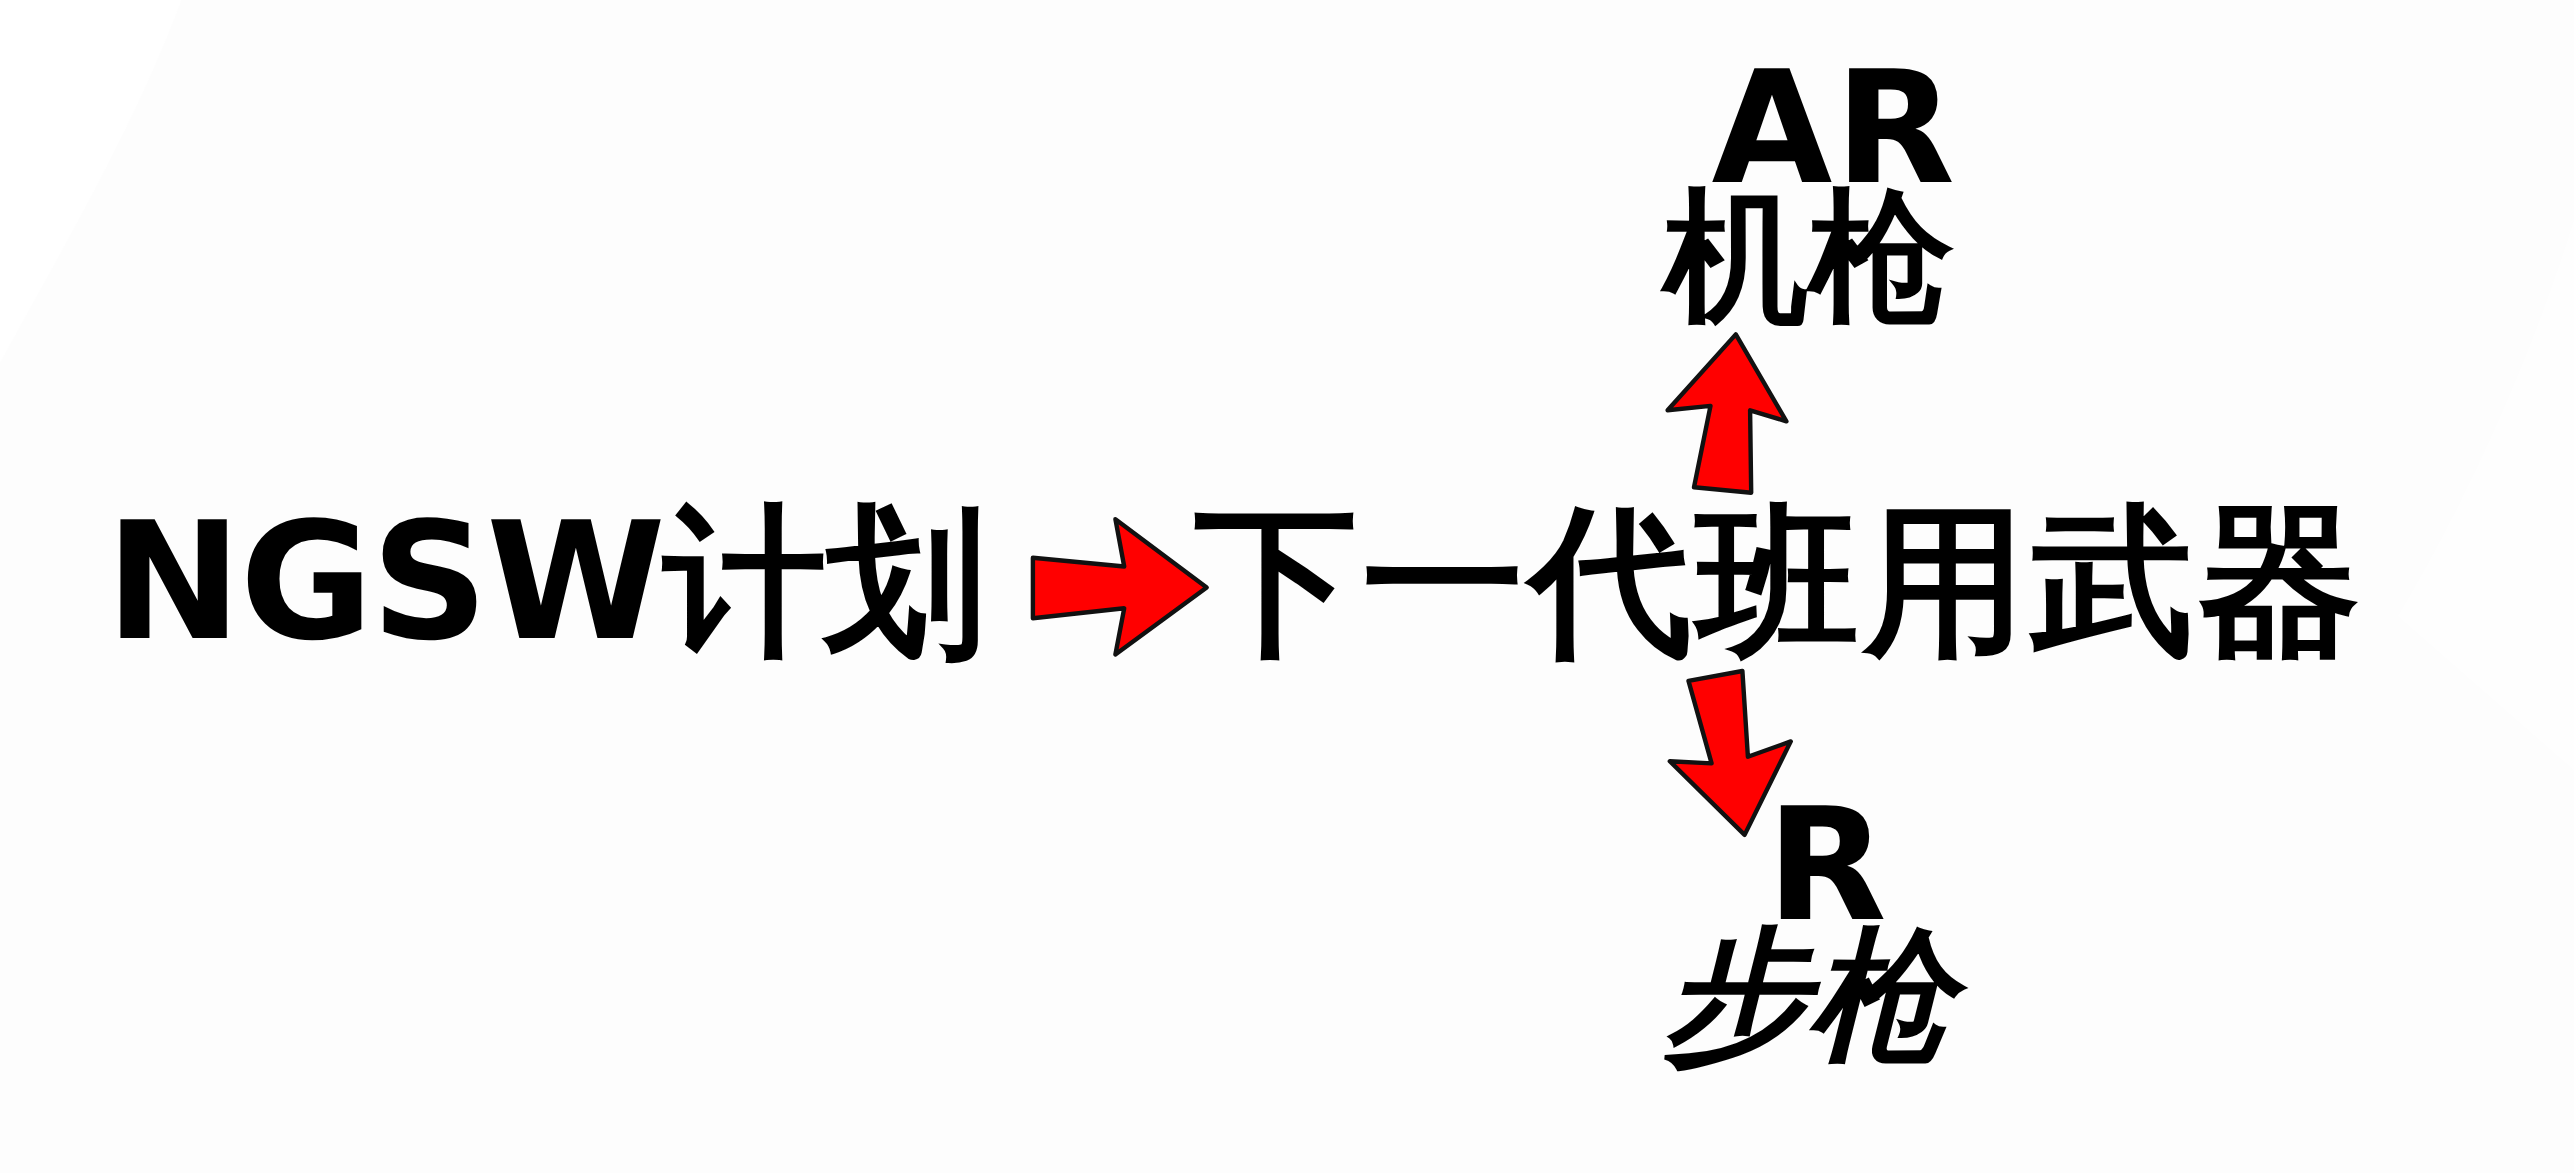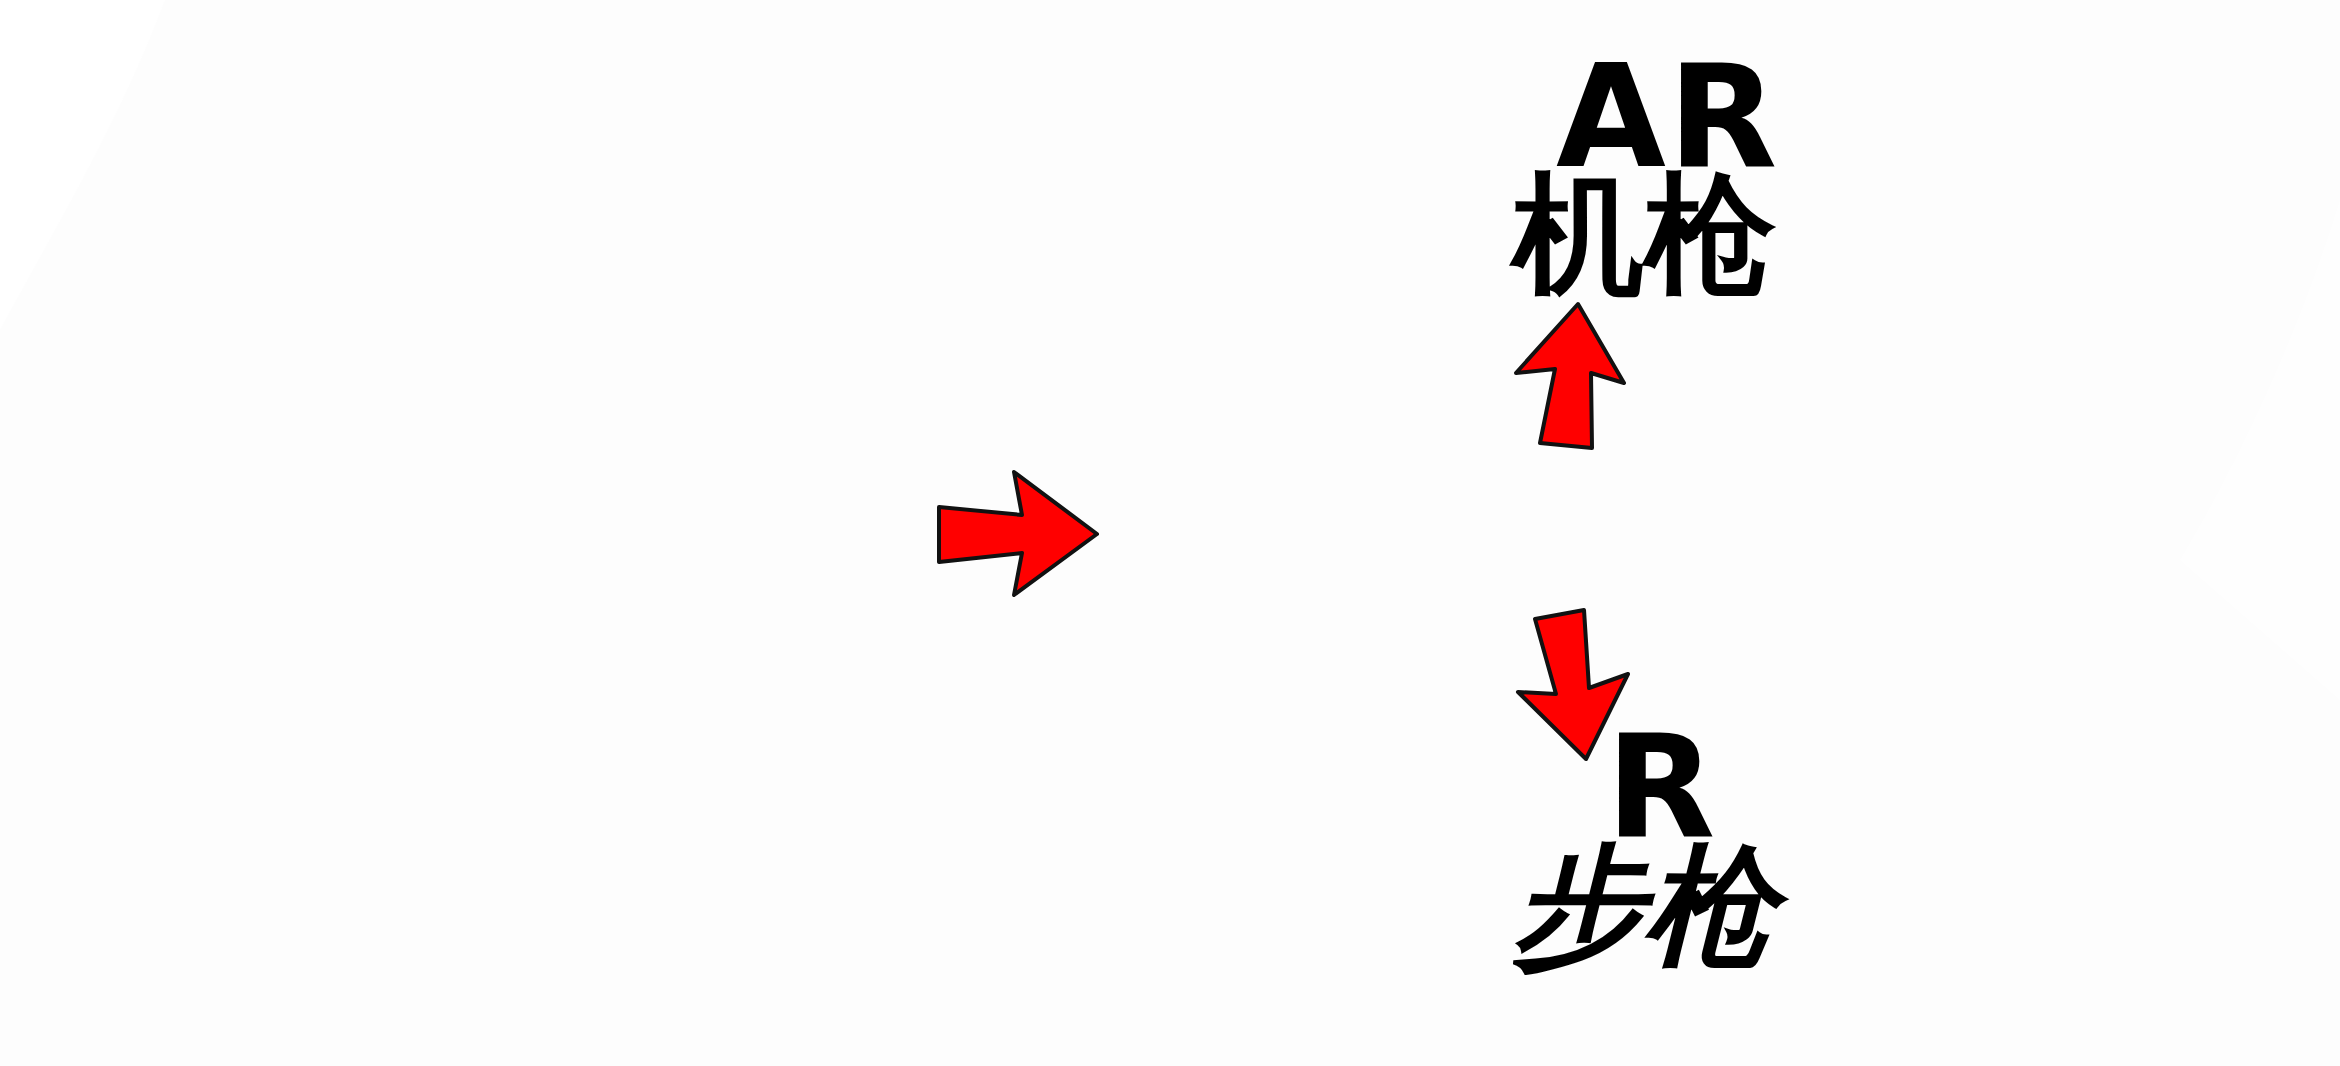--- a/index.html
+++ b/index.html
@@ -64,25 +64,27 @@
 </head>
 <body>
 
 <div class="canvas">
 
   <svg class="bg-blob" viewBox="0 0 2340 1066" xmlns="http://www.w3.org/2000/svg">
     <path d="M0,0 L165,0 C120,120 60,220 0,330 Z" fill="#ffffff"></path>
     <path d="M2340,0 L2340,200 C2300,330 2240,460 2180,560 L2340,700 L2340,0 Z" fill="#ffffff" opacity="0.6"></path>
   </svg>
 
+  <div class="label main-source">NGSW计划</div>
 
   <svg class="arrow" viewBox="0 0 2340 1066" xmlns="http://www.w3.org/2000/svg">
     <polygon points="939,507 1022,515 1014,472 1097,534 1014,595 1022,553 939,562" fill="#ff0000" stroke="#111111" stroke-width="4" stroke-linejoin="round"></polygon>
   </svg>
 
+  <div class="label main-target">下一代班用武器</div>
 
   <svg class="arrow" viewBox="0 0 2340 1066" xmlns="http://www.w3.org/2000/svg">
     <polygon points="1578,304 1624,383 1591,373 1592,448 1540,443 1555,369 1516,373" fill="#ff0000" stroke="#111111" stroke-width="4" stroke-linejoin="round"></polygon>
   </svg>
 
   <div class="label branch-name ar-name">机枪</div>
   <div class="label branch-code ar-code">AR</div>
 
   <svg class="arrow" viewBox="0 0 2340 1066" xmlns="http://www.w3.org/2000/svg">
     <polygon points="1535,619 1584,610 1589,688 1628,674 1586,759 1518,692 1556,694" fill="#ff0000" stroke="#111111" stroke-width="4" stroke-linejoin="round"></polygon>

